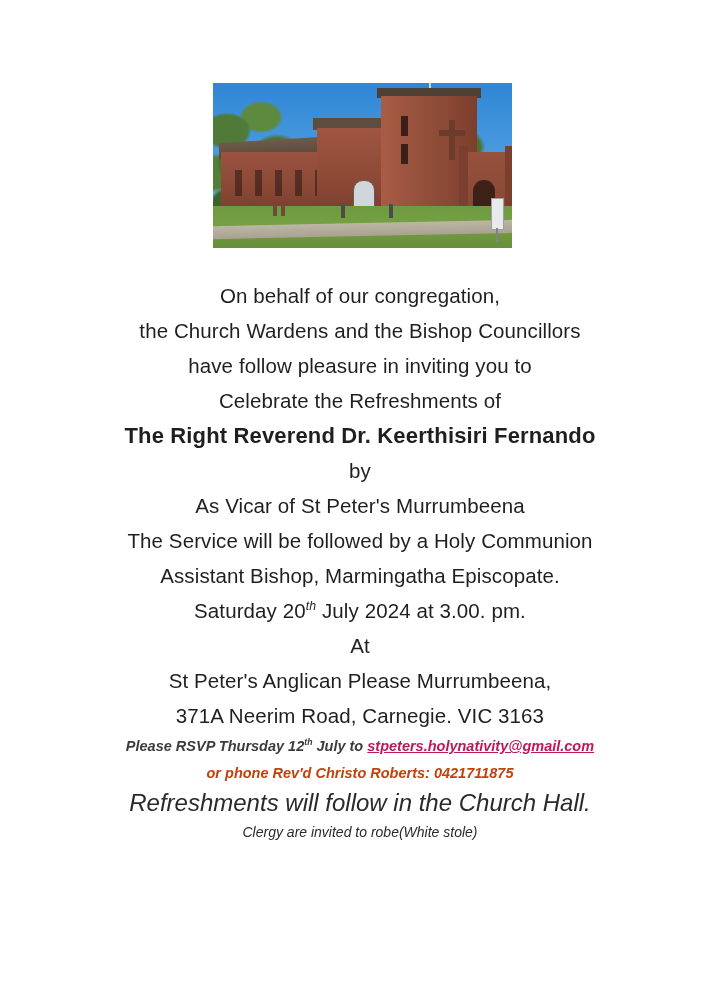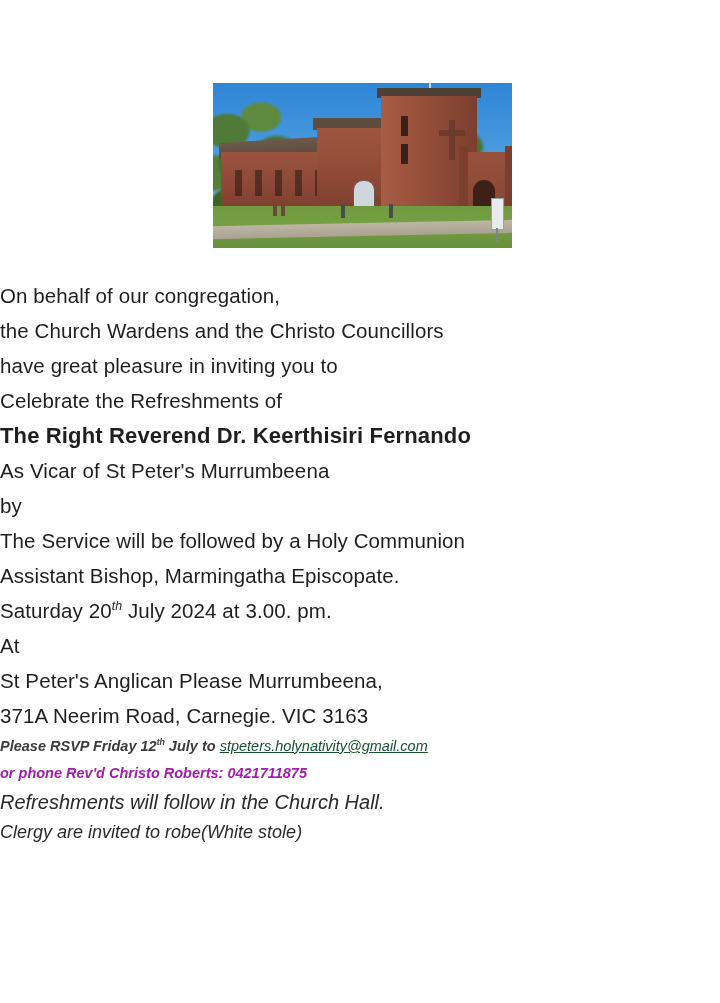--- a/index.html
+++ b/index.html
@@ -247,20 +247,21 @@
   }
   .fig-a { left: 60px; }
   .fig-b { left: 68px; }
 
   
   .content {
     position: absolute;
     left: 0;
     top: 278px;
     width: 720px;
+    text-align: center;
   }
   .line {
     font-size: 20.5px;
     line-height: 35px;
     color: #1f1f1f;
     letter-spacing: 0.1px;
     white-space: nowrap;
   }
   .line.bold {
     font-weight: bold;
@@ -275,36 +276,36 @@
   }
   .rsvp {
     font-size: 14.5px;
     line-height: 27px;
     font-style: italic;
     font-weight: bold;
     color: #3c3c3c;
     white-space: nowrap;
   }
   .rsvp .email {
-    color: #14532d;
+    color: #be185d;
     text-decoration: underline;
-    font-weight: normal;
+    font-weight: bold;
   }
   .rsvp.blue {
-    color: #a21caf;
+    color: #c2410c;
   }
   .closing {
-    font-size: 20px;
+    font-size: 24px;
     line-height: 31px;
     font-style: italic;
     color: #2a2a2a;
     white-space: nowrap;
   }
   .closing.small {
-    font-size: 18px;
+    font-size: 14px;
     line-height: 29px;
   }
 </style>
 </head>
 <body>
 
 <div class="page">
 
   <div class="photo-wrap">
     <div class="photo">
@@ -334,36 +335,36 @@
       <div class="figure fig-a"></div>
       <div class="figure fig-b"></div>
       <div class="sign"></div>
       <div class="sign-post"></div>
     </div>
   </div>
 
   <div class="content">
 
     <div class="line">On behalf of our congregation,</div>
-    <div class="line">the Church Wardens and the Christo Councillors</div>
-    <div class="line">have great pleasure in inviting you to</div>
+    <div class="line">the Church Wardens and the Bishop Councillors</div>
+    <div class="line">have follow pleasure in inviting you to</div>
     <div class="line">Celebrate the Refreshments of</div>
     <div class="line bold">The Right Reverend Dr. Keerthisiri Fernando</div>
+    <div class="line">by</div>
     <div class="line">As Vicar of St Peter's Murrumbeena</div>
-    <div class="line">by</div>
     <div class="line">The Service will be followed by a Holy Communion</div>
     <div class="line">Assistant Bishop, Marmingatha Episcopate.</div>
 
     <div class="line"><span>Saturday 20</span><sup>th</sup><span> July 2024 at 3.00. pm.</span></div>
 
     <div class="line">At</div>
     <div class="line">St Peter's Anglican Please Murrumbeena,</div>
     <div class="line">371A Neerim Road, Carnegie. VIC  3163</div>
 
-    <div class="rsvp"><span>Please RSVP Friday 12</span><sup>th</sup><span> July to </span><a class="email" href="#">stpeters.holynativity@gmail.com</a></div>
+    <div class="rsvp"><span>Please RSVP Thursday 12</span><sup>th</sup><span> July to </span><a class="email" href="#">stpeters.holynativity@gmail.com</a></div>
 
     <div class="rsvp blue">or phone Rev'd Christo Roberts:   0421711875</div>
 
     <div class="closing">Refreshments will follow in the Church Hall.</div>
     <div class="closing small">Clergy are invited to robe(White stole)</div>
 
   </div>
 </div>
 
 </body></html>

